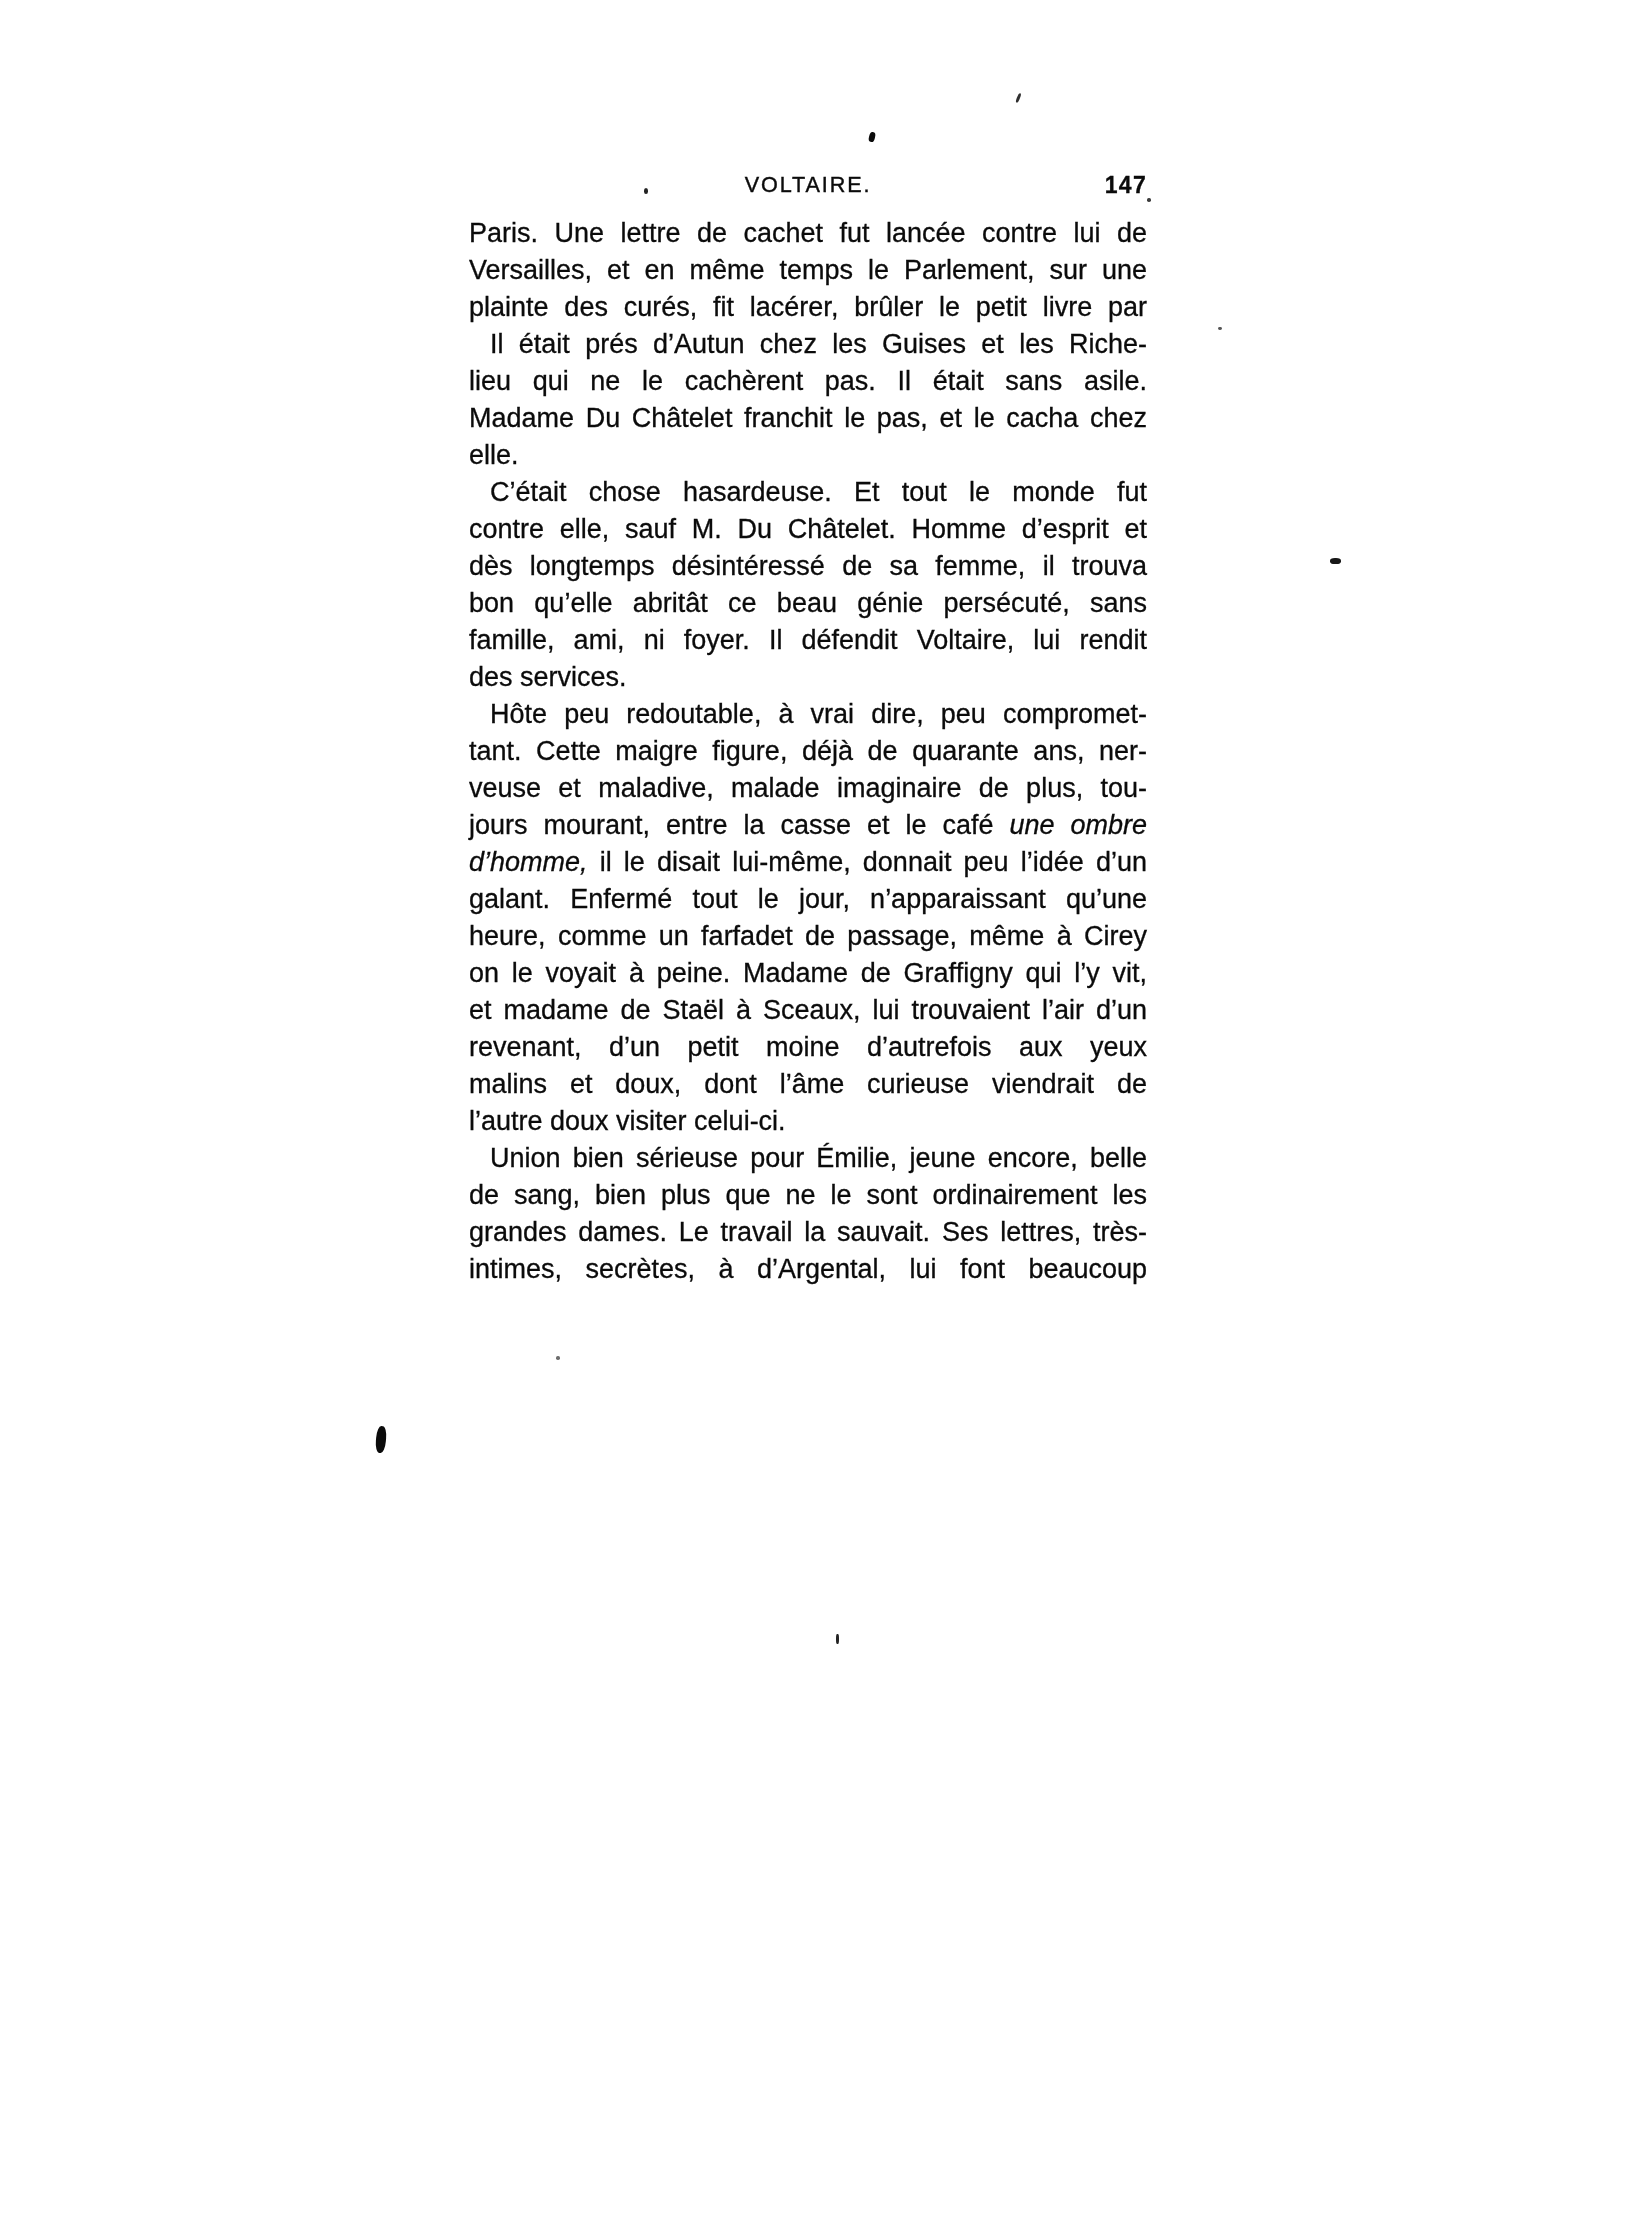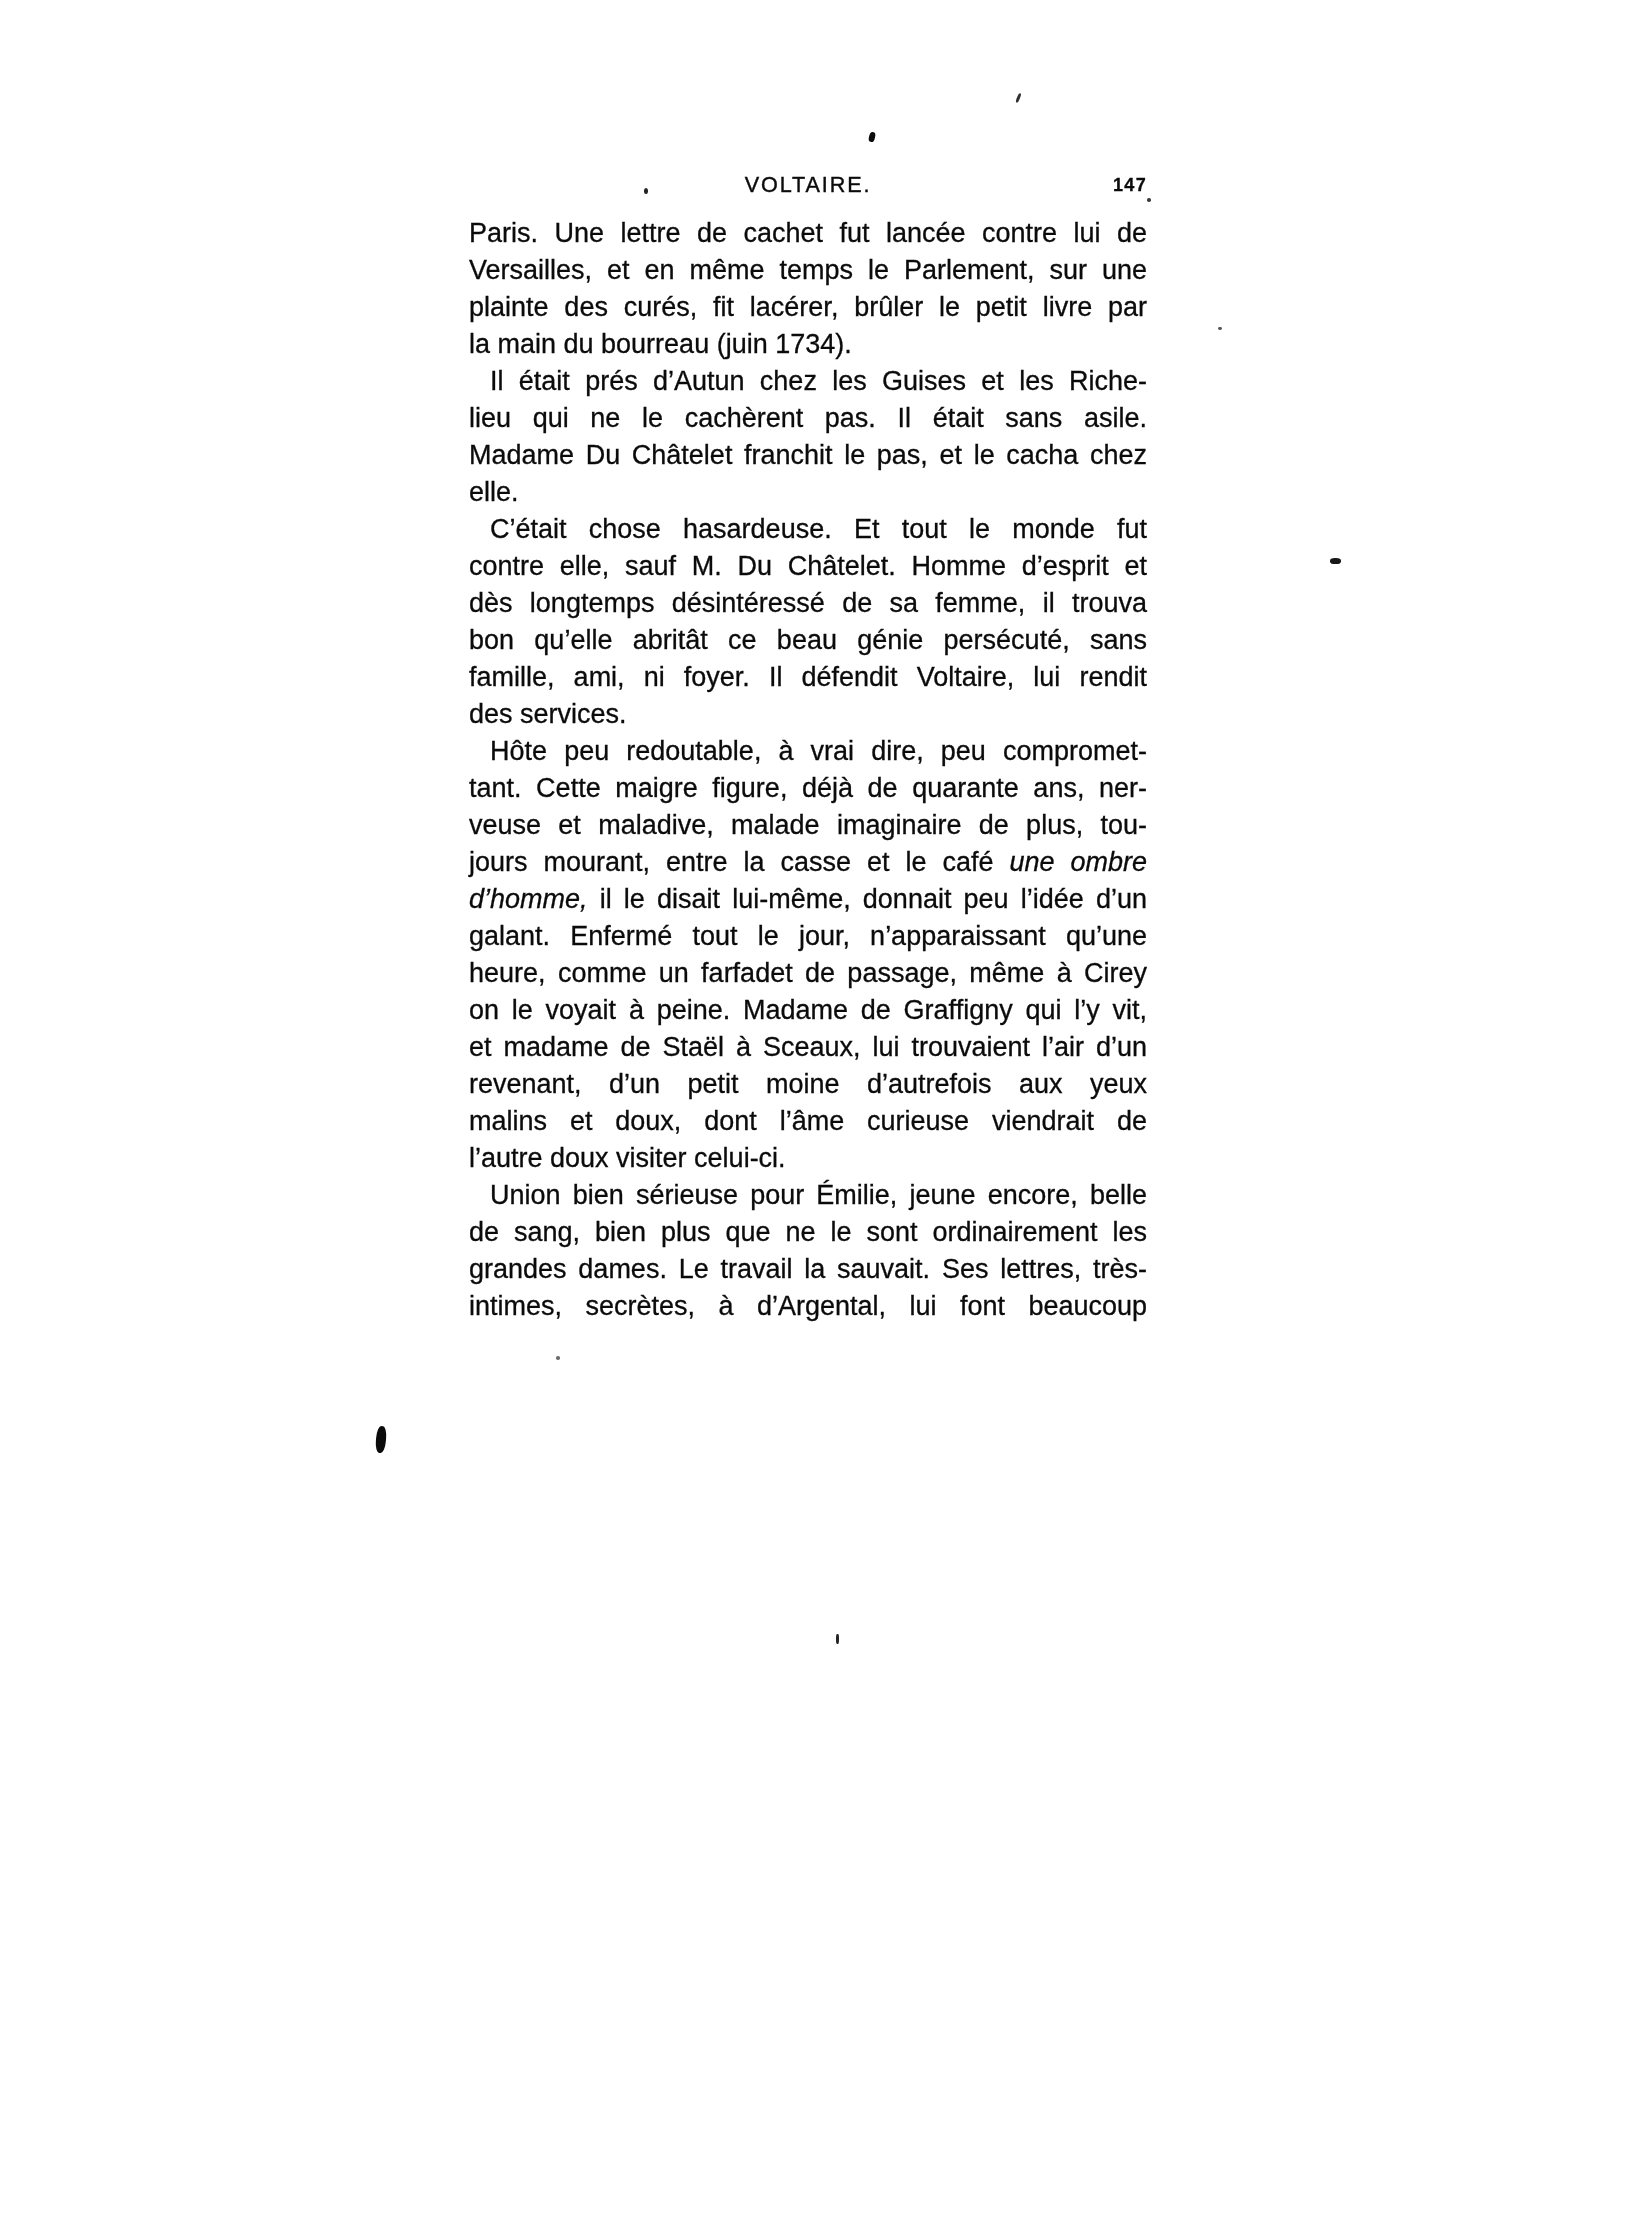--- a/index.html
+++ b/index.html
@@ -31,21 +31,21 @@
     text-align: center;
     font-size: 21.6px;
     line-height: 30.5px;
     letter-spacing: 1.9px;
     -webkit-text-stroke: 0.4px #0b0b0b;
   }
   .page-number {
     position: absolute;
     right: 0;
     top: 0;
-    font-size: 18px;
+    font-size: 23px;
     line-height: 30.5px;
     font-weight: bold;
     letter-spacing: 1.3px;
     -webkit-text-stroke: 0.3px #0b0b0b;
   }
   .text-body {
     position: absolute;
     left: 469px;
     top: 215px;
     width: 678px;
@@ -81,21 +81,20 @@
 
   <div class="running-header">
     <span class="header-title">VOLTAIRE.</span>
     <span class="page-number">147</span>
   </div>
 
   <div class="text-body">
       <div class="line"><span>Paris. Une lettre de cachet fut lancée contre lui de</span></div>
       <div class="line"><span>Versailles, et en même temps le Parlement, sur une</span></div>
       <div class="line"><span>plainte des curés, fit lacérer, brûler le petit livre par</span></div>
-      <div class="line flush"><span>la main du bourreau (juin 1734).</span></div>
       <div class="line indent"><span>Il était prés d’Autun chez les Guises et les Riche-</span></div>
       <div class="line"><span>lieu qui ne le cachèrent pas. Il était sans asile.</span></div>
       <div class="line"><span>Madame Du Châtelet franchit le pas, et le cacha chez</span></div>
       <div class="line flush"><span>elle.</span></div>
       <div class="line indent"><span>C’était chose hasardeuse. Et tout le monde fut</span></div>
       <div class="line"><span>contre elle, sauf M. Du Châtelet. Homme d’esprit et</span></div>
       <div class="line"><span>dès longtemps désintéressé de sa femme, il trouva</span></div>
       <div class="line"><span>bon qu’elle abritât ce beau génie persécuté, sans</span></div>
       <div class="line"><span>famille, ami, ni foyer. Il défendit Voltaire, lui rendit</span></div>
       <div class="line flush"><span>des services.</span></div>

